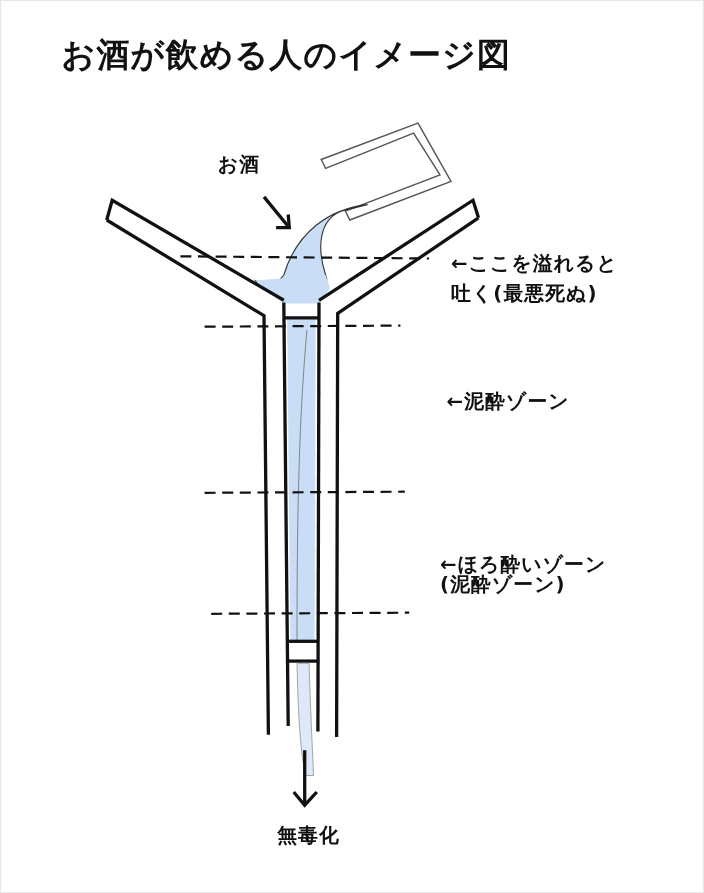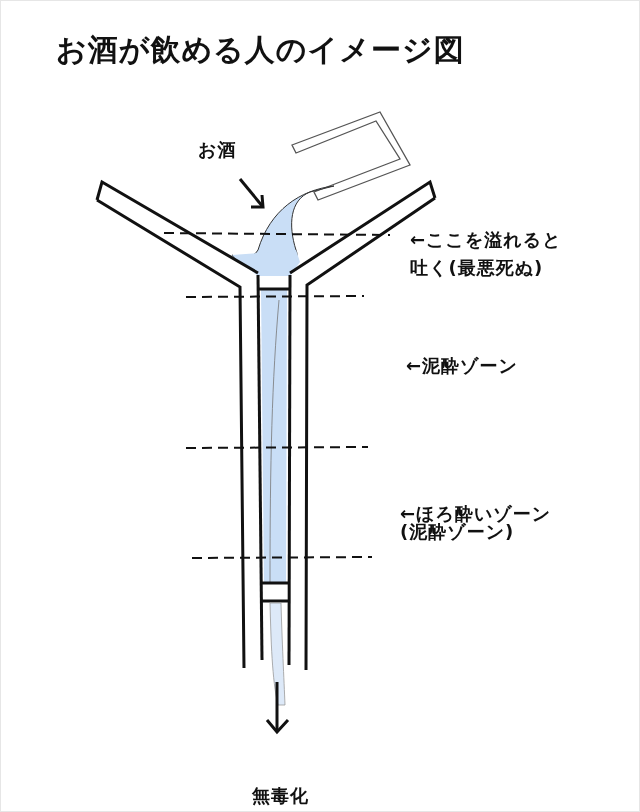--- a/index.html
+++ b/index.html
@@ -72,13 +72,13 @@
 <div class="label" style="left:198px; top:136px;">お酒</div>
 
 <div class="label" style="left:410px; top:226px;text-align:center;">←ここを溢れると</div>
 <div class="label" style="left:410px; top:254px;">吐く(最悪死ぬ)</div>
 
 <div class="label" style="left:406px; top:352px;">←泥酔ゾーン</div>
 
 <div class="label" style="left:400px; top:500px;">←ほろ酔いゾーン</div>
 <div class="label" style="left:400px; top:518px;">(泥酔ゾーン)</div>
 
-<div class="label" style="left:252px; top:746px;margin-top:36px;">無毒化</div>
+<div class="label" style="left:252px; top:746px;">無毒化</div>
 
 </body></html>

